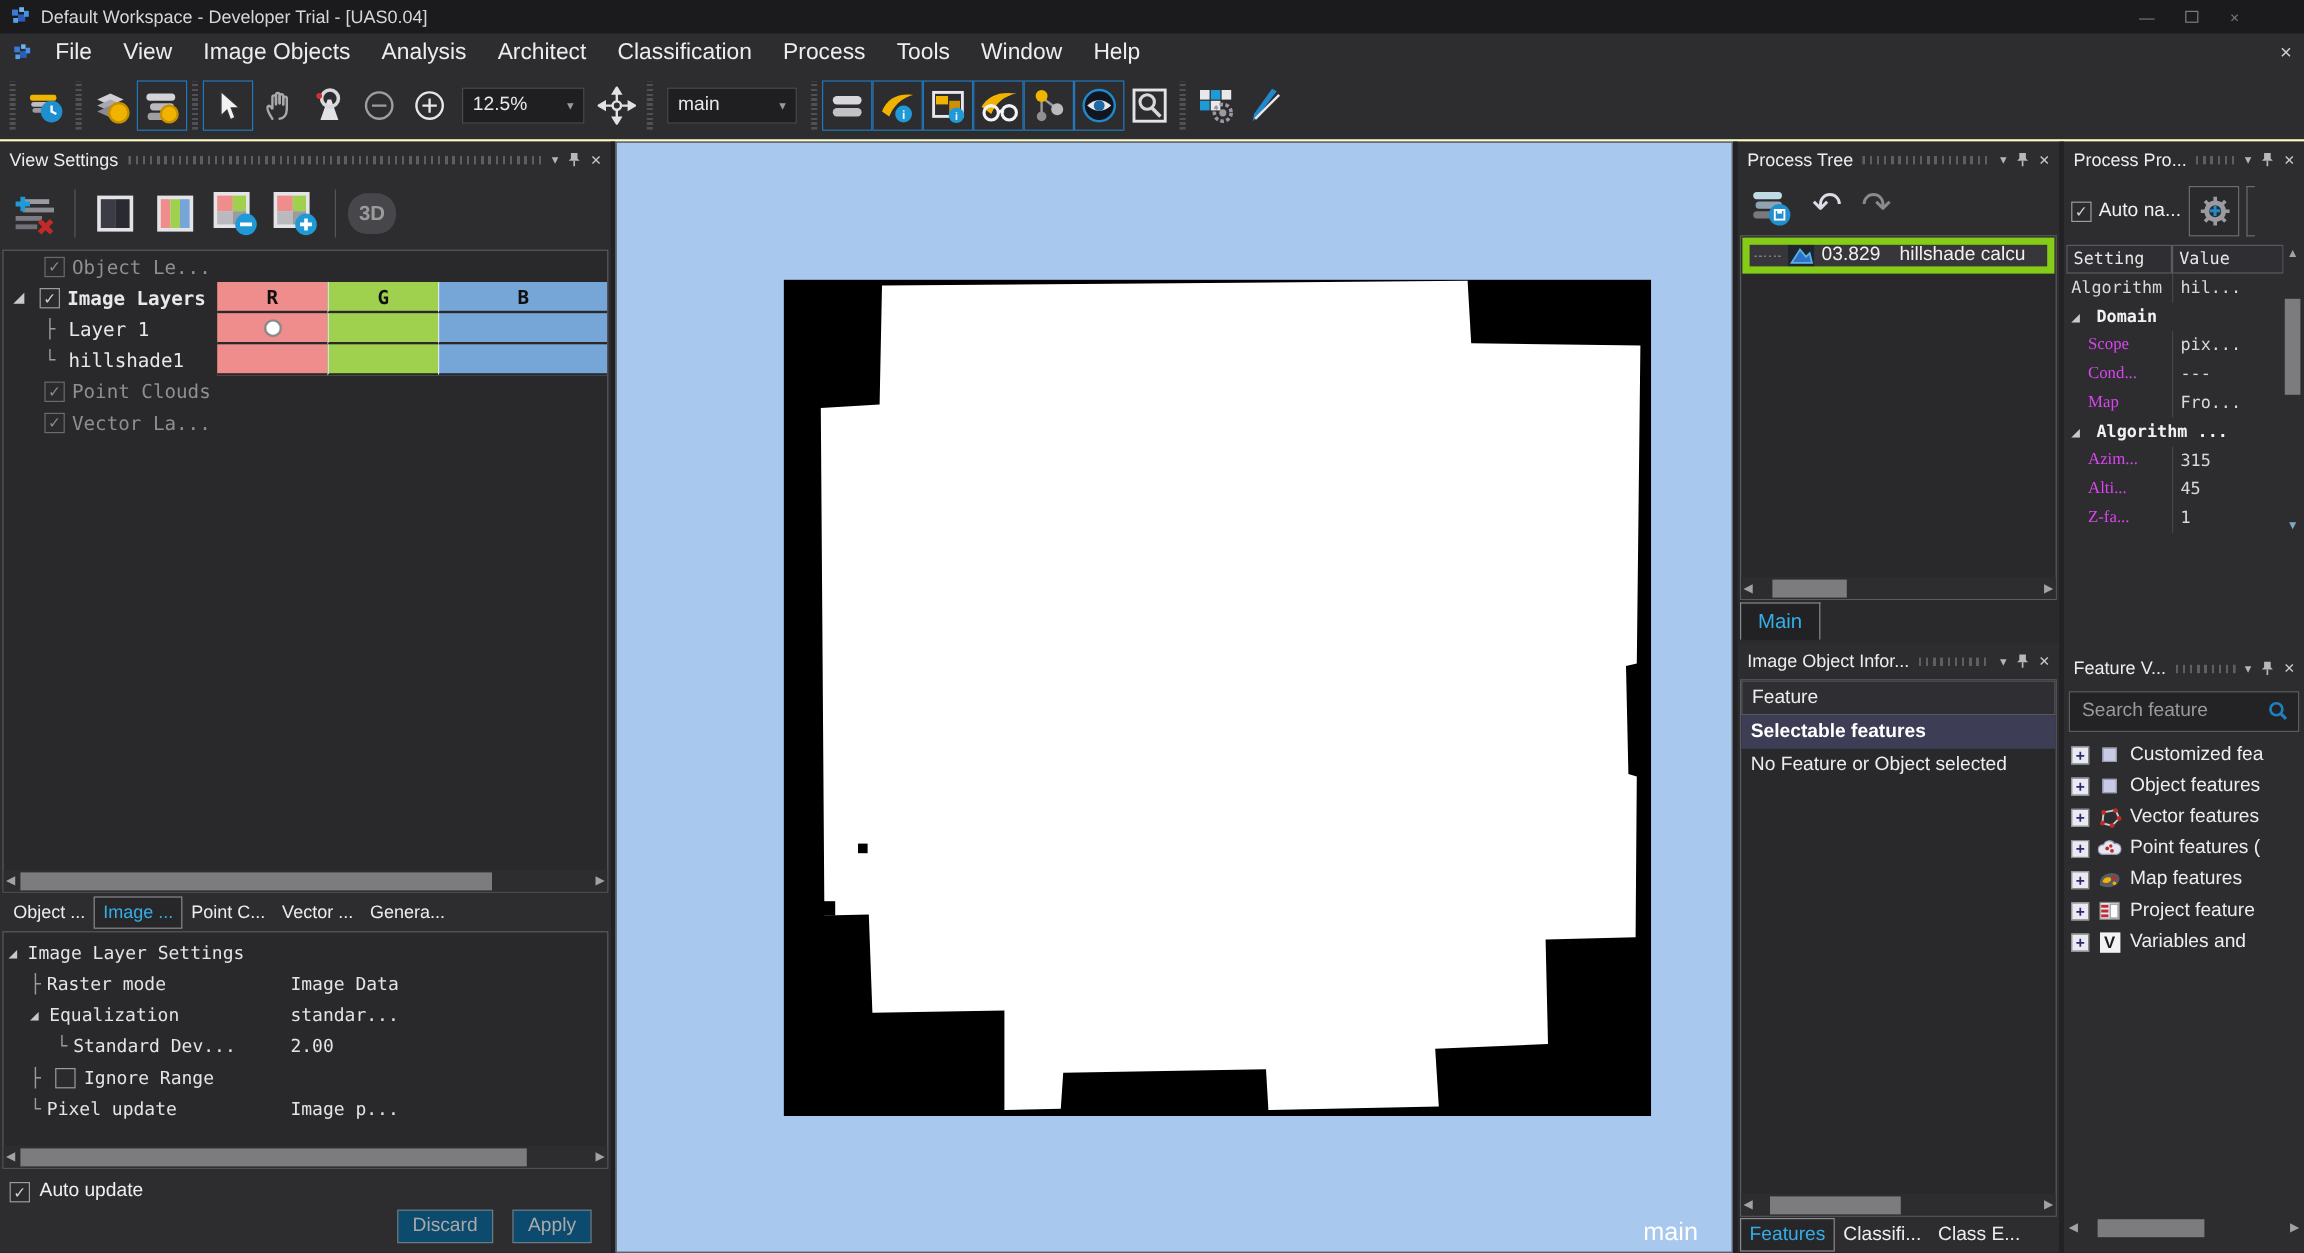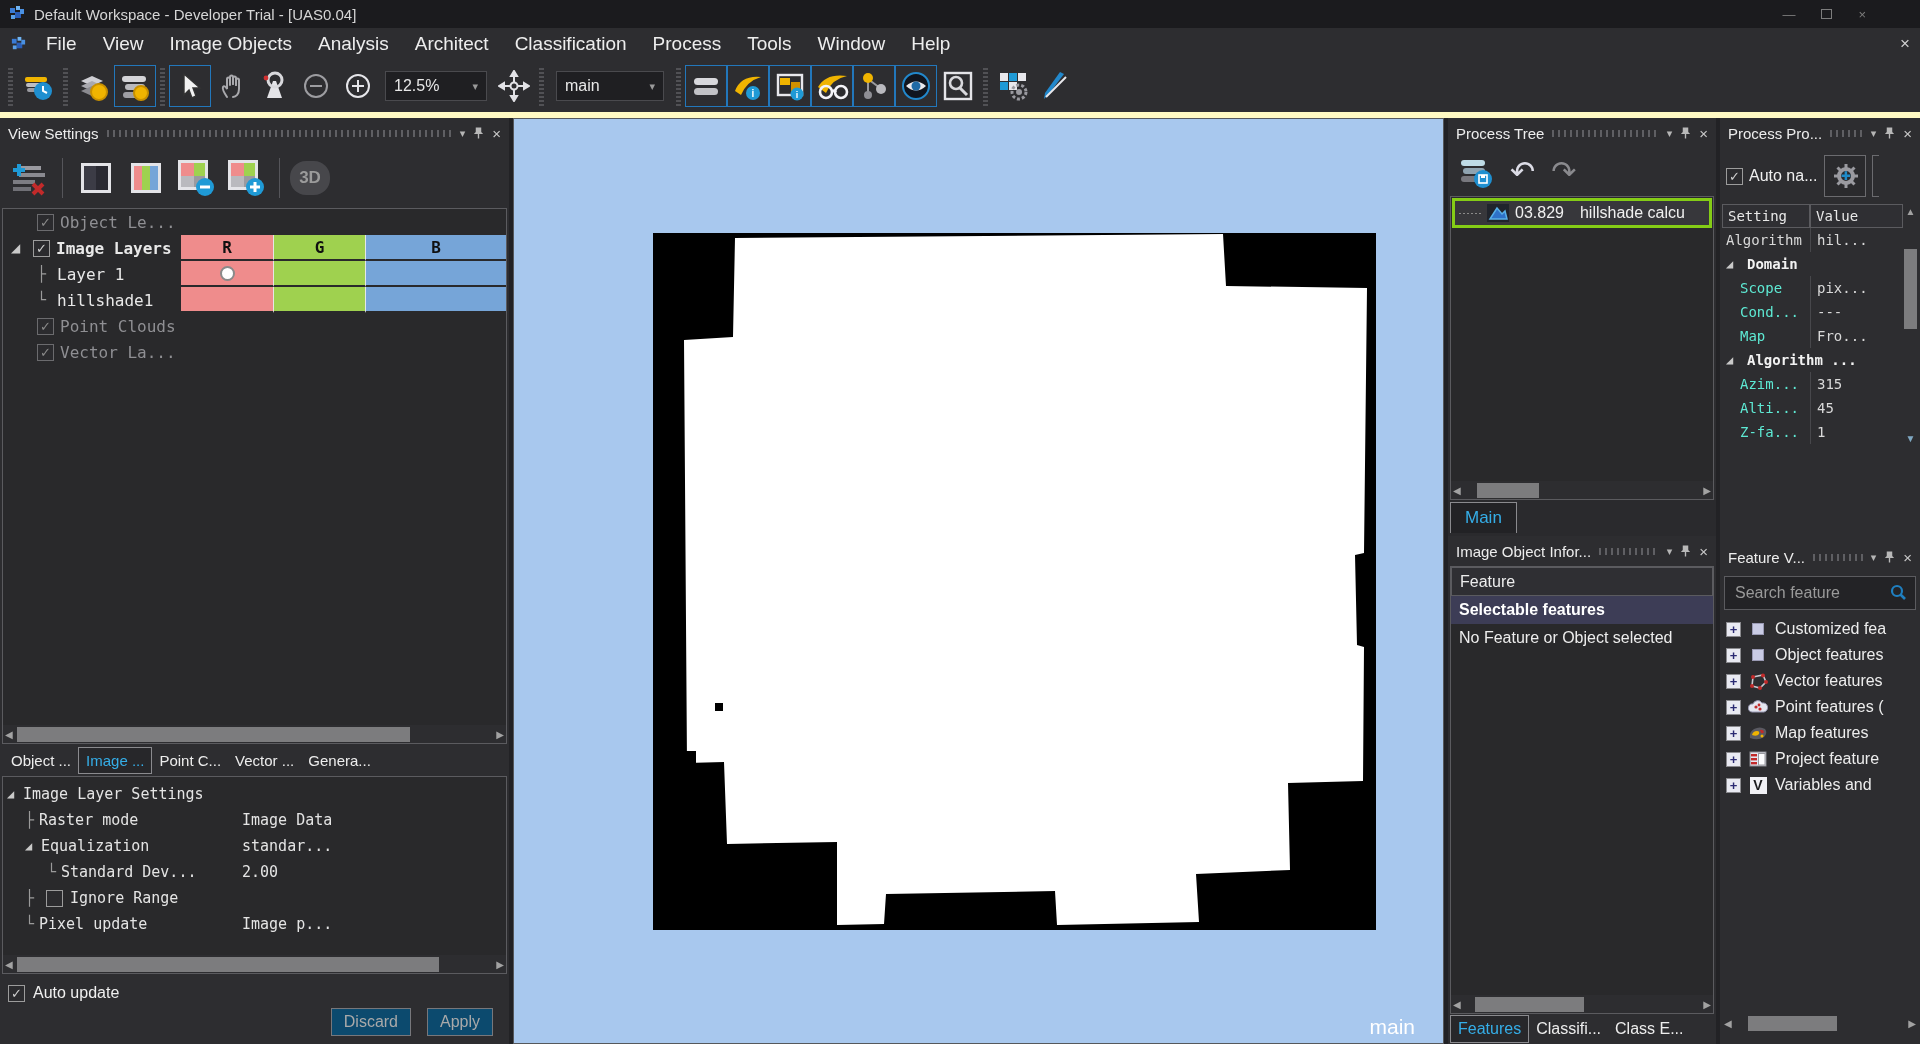--- a/index.html
+++ b/index.html
@@ -13,21 +13,21 @@
   .wincontrols { margin-left:auto; display:flex; gap:26px; margin-right:46px; align-items:center; }
   .wc { color:#7d7d7d; font-size:13px; cursor:default; }
   .wc-restore { width:11px; height:10px; border:1px solid #7d7d7d; display:inline-block; }
 
   
   .menubar { height:32px; background:#2d2d30; display:flex; align-items:center; gap:0; padding:0 10px; position:relative; }
   .menu-item { font-size:19px; color:#ededed; padding:4px 13px; }
   .menubar-close { position:absolute; right:10px; color:#cfcfcf; font-size:17px; }
 
   
-  .toolbar { height:58px; background:#2d2d30; display:flex; align-items:center; padding:0 4px; border-bottom:6px solid #fef9c3; }
+  .toolbar { height:58px; background:#2d2d30; display:flex; align-items:center; padding:0 4px; border-bottom:2px solid #fef9c3; }
   .grip { width:5px; height:40px; margin:0 4px;
     background:repeating-linear-gradient(0deg,#5a5a5e 0 2px,transparent 2px 4px); opacity:.8; }
   .tbtn { width:42px; height:42px; display:flex; align-items:center; justify-content:center; border:1px solid transparent; flex:none; }
   .tbtn.active { border-color:#2277bb; }
   .tb-sel { height:30px; background:#1f1f22; border:1px solid #4a4a4e; display:flex; align-items:center; padding:0 8px; gap:10px; font-size:16px; color:#e8e8e8; }
   .tb-sel .car { color:#9a9a9a; font-size:11px; }
   .sel-zoom { width:102px; margin:0 6px; justify-content:space-between; }
   .sel-view { width:108px; margin:0 8px; justify-content:space-between; }
 
   
@@ -96,21 +96,21 @@
   .btn { position:absolute; height:28px; padding:0 12px; border:1px solid #77777b; background:#0c4a6e; color:#a9a9a9; font-size:16px; display:flex; align-items:center; }
 
   
   .img-block { position:absolute; left:139px; top:114px; }
   .canvas-label { position:absolute; right:28px; bottom:4px; color:#ffffff; font-size:21px; }
 
   
   .pt-toolbar { height:48px; flex:none; display:flex; align-items:center; gap:16px; padding:0 10px; }
   .arrow-ic { font-size:30px; line-height:1; }
   .pt-box { height:304px; flex:none; margin:0 2px; display:flex; flex-direction:column; }
-  .pt-row { height:30px; margin:1px; display:flex; align-items:center; gap:6px; padding:0 4px; background:#37373b; border:3px solid #84cc16; font-size:16px; white-space:nowrap; overflow:hidden; }
+  .pt-row { height:30px; margin:1px; display:flex; align-items:center; gap:6px; padding:0 4px; background:#37373b; border:6px solid #84cc16; font-size:16px; white-space:nowrap; overflow:hidden; }
   .pt-dotline { width:22px; height:1px; background:repeating-linear-gradient(90deg,#8a8a8a 0 2px,transparent 2px 4px); flex:none; }
   .pt-num { color:#f0f0f0; }
   .pt-label { color:#f0f0f0; margin-left:10px; }
   .pt-fill { flex:1; }
   .maintab-row { height:36px; flex:none; display:flex; align-items:flex-start; padding:2px 2px 0; background:#2a2a2d; }
   .maintab { padding:5px 14px; color:#35aee8; font-size:17px; border:1px solid #8a8a8e; border-bottom:none; background:#222225; }
 
   
   .ioi-box { flex:1; margin:0 2px; display:flex; flex-direction:column; overflow:hidden; }
   .ioi-colhead { height:29px; flex:none; display:flex; align-items:center; padding:0 8px; border:1px solid #5b5b5f; background:#2f2f33; font-size:16px; color:#ededed; }
@@ -121,21 +121,21 @@
   .pp-autoname { height:56px; flex:none; display:flex; align-items:center; gap:6px; padding:0 6px; font-size:16px; }
   .gearbtn { width:42px; height:42px; border:1px solid #6b6b6f; background:#2a2a2d; display:flex; align-items:center; justify-content:center; position:relative; flex:none; }
   .sliver { width:7px; height:42px; border:1px solid #6b6b6f; border-right:none; flex:none; }
   .pp-table { height:242px; flex:none; display:flex; margin:0 2px; }
   .pp-grid { flex:1; display:flex; flex-direction:column; font-size:14px; }
   .pp-hrow { height:24px; display:flex; flex:none; }
   .pp-hcell { border:1px solid #5b5b5f; background:#2f2f33; display:flex; align-items:center; padding:0 5px; color:#e8e8e8; }
   .pp-row { height:24px; display:flex; flex:none; align-items:center; }
   .pp-s { width:88px; flex:none; padding-left:4px; color:#d9d9d9; white-space:nowrap; overflow:hidden; }
   .pp-v { flex:1; padding-left:6px; color:#d9d9d9; border-left:1px solid #47474b; align-self:stretch; display:flex; align-items:center; white-space:nowrap; }
-  .pp-row.sub .pp-s { padding-left:18px; color:#5eead4; }
+  .pp-row.sub .pp-s { padding-left:18px; color:#d946ef;font-family:Liberation Serif, serif; }
   .pp-group { height:24px; display:flex; flex:none; align-items:center; gap:5px; padding-left:4px; font-weight:bold; color:#f2f2f2; }
   .pp-bottom-gap { height:96px; flex:none; }
 
   
   .fv-search { height:34px; flex:none; margin:4px 4px 6px; border:1px solid #5b5b5f; background:#232326; display:flex; align-items:center; padding:0 8px; }
   .fv-search input { flex:1; background:transparent; border:none; outline:none; color:#e0e0e0; font-size:16px; font-family:"Liberation Sans",sans-serif; min-width:0; }
   .fv-search input::placeholder { color:#9a9a9a; }
   .fv-rows { flex:1; overflow:hidden; padding-left:6px; }
   .fv-row { height:26px; display:flex; align-items:center; gap:7px; font-size:16px; color:#ededed; white-space:nowrap; }
   .plusbox { width:15px; height:15px; background:#e9eaf2; border:1px solid #8a8a8e; color:#2a2a72; font-size:13px; line-height:13px; display:flex; align-items:center; justify-content:center; font-weight:bold; flex:none; }

